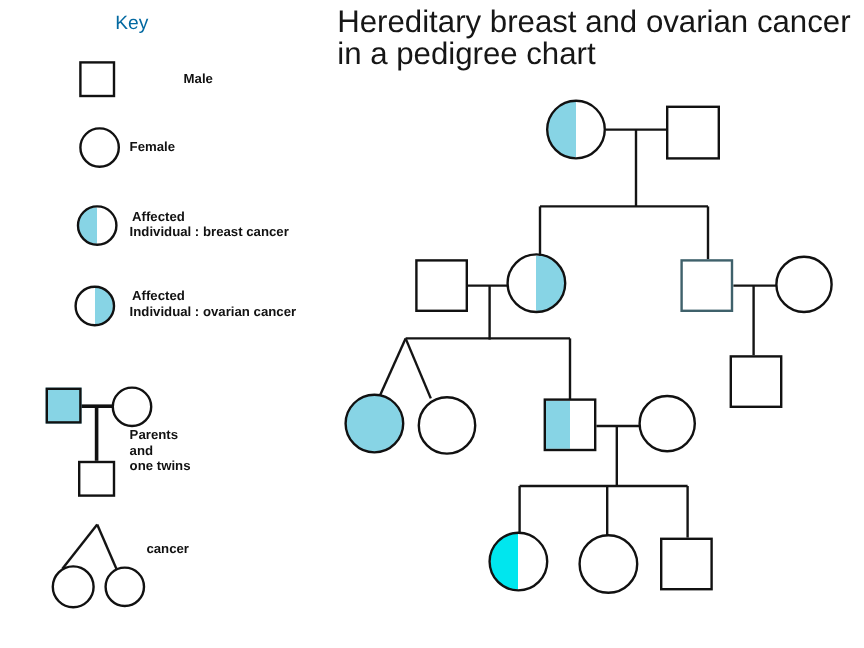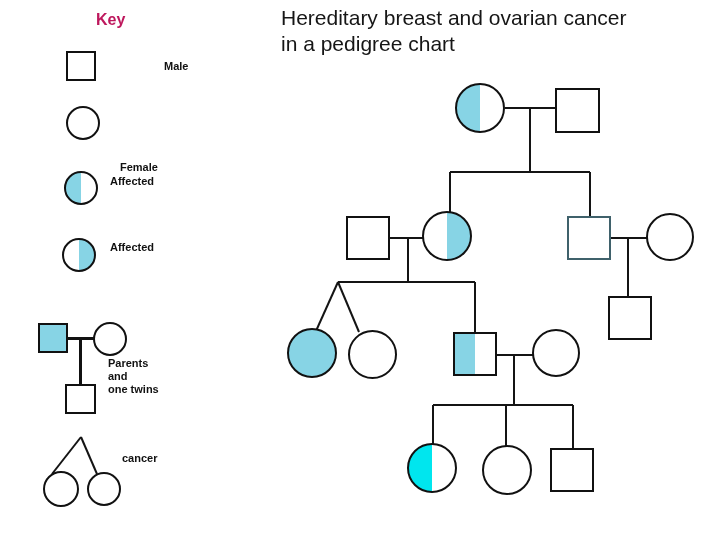--- a/index.html
+++ b/index.html
@@ -1,23 +1,23 @@
 <!DOCTYPE html>
 <html><head>
 <meta charset="utf-8">
 <style>
   html,body { margin:0; padding:0; background:#fff; }
   .canvas {
     position:relative; width:720px; height:540px; background:#ffffff;
     font-family:"Liberation Sans", sans-serif; overflow:hidden;
   }
   
-  .title { position:absolute; left:281px; top:5px; font-size:21px; line-height:26px; color:#161616; }
+  .title { position:absolute; left:281px; top:5px; font-size:26px; line-height:26px; color:#161616; }
   
-  .key-heading { position:absolute; left:96px; top:11px; font-size:16px; font-weight:bold; color:#be185d; }
+  .key-heading { position:absolute; left:96px; top:11px; font-size:16px; font-weight:normal; color:#0369a1; }
   .ksym { position:absolute; box-sizing:border-box; border:2px solid #111; background:#fff; }
   .kcirc { border-radius:50%; }
   .klabel { position:absolute; font-size:11px; font-weight:bold; color:#111; line-height:12.5px; }
   .kline { position:absolute; background:#111; }
   
   .node { position:absolute; box-sizing:border-box; border:2px solid #111; background:#fff; }
   .circle { border-radius:50%; }
   #chart-lines, #key-twins-v { position:absolute; left:0; top:0; }
 </style>
 </head>
@@ -27,33 +27,35 @@
 
   <div class="title" style="color: rgb(22, 22, 22);">
     <div>Hereditary breast and ovarian cancer</div>
     <div>in a pedigree chart</div>
   </div>
 
   <div>
     <div class="key-heading">Key</div>
 
     <div class="ksym" style="left:66px; top:51px; width:30px; height:30px;"></div>
-    <div class="klabel" style="left:116px; top:60px;padding-left:48px;">Male</div>
+    <div class="klabel" style="left:105px; top:60px;padding-left:48px;">Male</div>
 
     <div class="ksym kcirc" style="left:66px; top:106px; width:34px; height:34px;"></div>
-    <div class="klabel" style="left:120px; top:117px;margin-top:44px;">Female</div>
+    <div class="klabel" style="left:108px; top:117px;">Female</div>
 
     <div class="ksym kcirc half-left" style="left: 64px; top: 171px; width: 34px; height: 34px; background: linear-gradient(to right, rgb(135, 212, 229) 0px, rgb(135, 212, 229) 50%, rgb(255, 255, 255) 50%, rgb(255, 255, 255) 100%);"></div>
     <div class="klabel" style="left:108px; top:175px;">
       <div style="padding-left:2px;">Affected</div>
+      <div>Individual : breast cancer</div>
     </div>
 
     <div class="ksym kcirc half-right" style="left: 62px; top: 238px; width: 34px; height: 34px; background: linear-gradient(to right, rgb(255, 255, 255) 0px, rgb(255, 255, 255) 50%, rgb(135, 212, 229) 50%, rgb(135, 212, 229) 100%);"></div>
     <div class="klabel" style="left:108px; top:241px;">
       <div style="padding-left:2px;">Affected</div>
+      <div>Individual : ovarian cancer</div>
     </div>
 
     <div class="kline" style="left:67px; top:337px; width:27px; height:3px;"></div>
     <div class="kline" style="left:79px; top:338px; width:3px; height:47px;"></div>
     <div class="ksym full-fill" style="left: 38px; top: 323px; width: 30px; height: 30px; background: rgb(135, 212, 229);"></div>
     <div class="ksym kcirc" style="left:93px; top:322px; width:34px; height:34px;"></div>
     <div class="ksym" style="left:65px; top:384px; width:31px; height:30px;"></div>
     <div class="klabel" style="left:108px; top:357px; width:70px; text-align:left; line-height:13px;">
       <div>Parents</div>
       <div>and</div>

